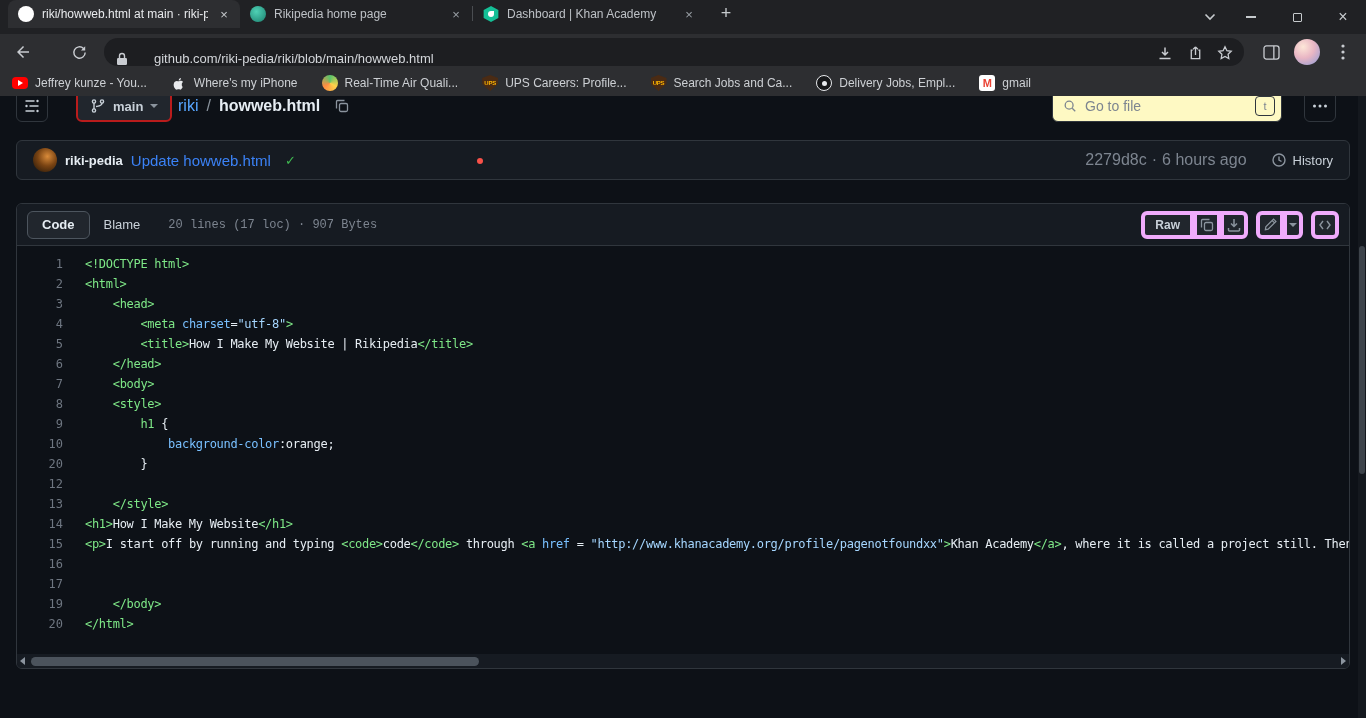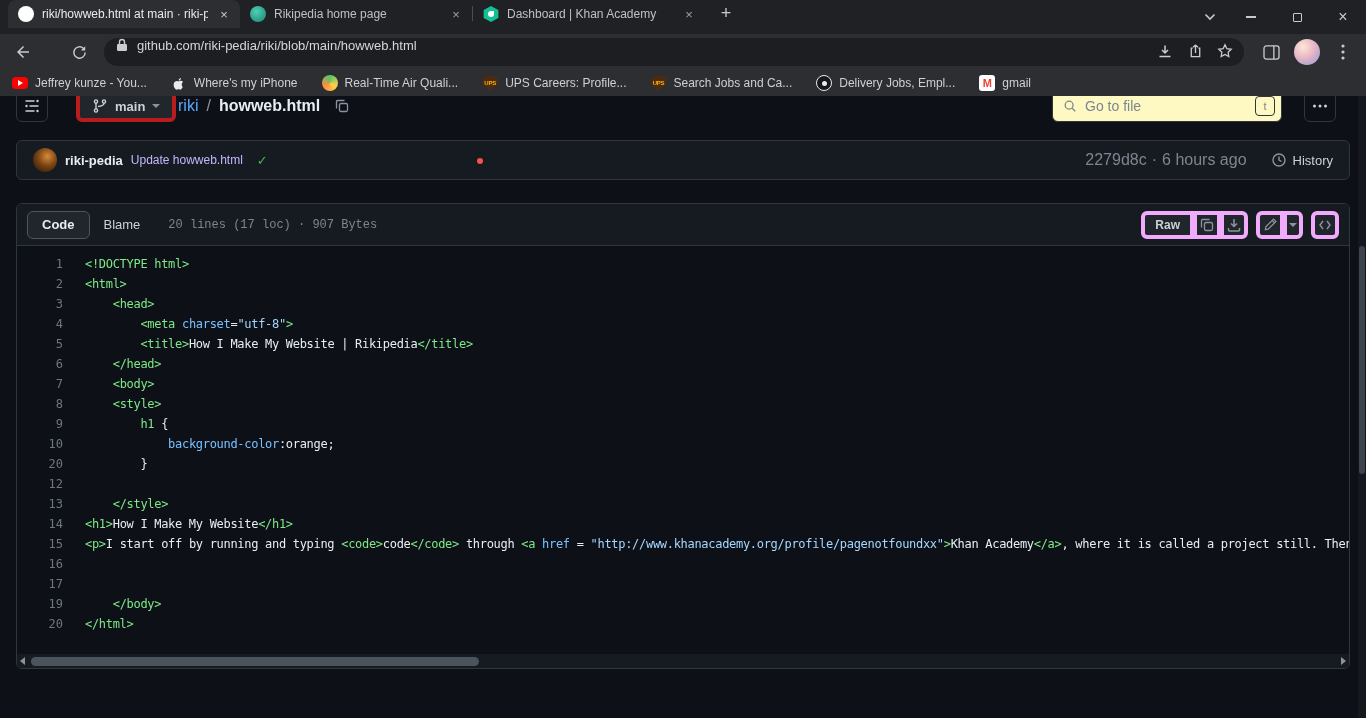--- a/index.html
+++ b/index.html
@@ -25,21 +25,21 @@
   .min-glyph{width:10px;height:2px;background:#c6cacd}
   .max-glyph{width:9px;height:9px;border:1.3px solid #c6cacd;border-radius:1px}
   .close-glyph{font-size:16px;line-height:1}
 
   
   .toolbar{height:36px;background:#2d2e31;display:flex;align-items:center;padding:0 8px}
   .nav-btn{width:30px;height:30px;border-radius:50%;display:flex;align-items:center;
     justify-content:center;flex:none}
   .fwd-spacer{width:26px}
   .omnibox{flex:1;height:28px;margin:0 10px;background:#1d1e21;border-radius:14px;display:flex;
-    align-items:flex-start;padding:0 6px 12px 12px;gap:9px;min-width:0}
+    align-items:flex-end;padding:0 6px 0 12px;gap:26px;min-width:0}
   .url{font-size:13px;color:#d3d6da;white-space:nowrap;overflow:hidden}
   .omni-icons{margin-left:auto;display:flex;align-items:center;gap:4px}
   .omni-icons .nav-btn{width:26px;height:26px}
   .toolbar-right{display:flex;align-items:center;gap:8px;padding-left:2px}
   .avatar{width:26px;height:26px;border-radius:50%;flex:none;
     background:radial-gradient(circle at 35% 30%,#fde7d8 0%,#e9b6c4 45%,#8c9bd8 100%)}
 
   
   .bookmarks{height:26px;background:#2d2e31;display:flex;align-items:center;padding-left:12px;gap:24px}
   .bm{display:flex;align-items:center;gap:7px;font-size:12px;color:#cdd0d4;white-space:nowrap}
@@ -59,21 +59,21 @@
   .fav-delivery{background:#17181a;border:1.5px solid #e8eaed;border-radius:50%}
   .del-dot{width:5px;height:5px;background:#e8eaed;border-radius:50%;display:block}
   .fav-gmail{background:#fff;border-radius:3px;color:#ea4335;font-weight:bold;font-size:11px;line-height:1}
 
   
   .page{position:relative;height:622px;background:#0d1117;overflow:hidden;color:#e6edf3}
   .repo-nav{position:absolute;top:-6px;left:0;width:100%;height:32px}
   .tree-btn{position:absolute;left:16px;width:32px;height:32px;border:1px solid #30363d;
     border-radius:6px;display:flex;align-items:center;justify-content:center}
   .branch-btn{position:absolute;left:76px;height:32px;padding:0 12px;display:flex;align-items:center;
-    gap:7px;background:#21262d;border:4px solid #b91c1c;border-radius:6px;font-size:13px;
+    gap:7px;background:#21262d;border:2px solid #b91c1c;border-radius:6px;font-size:13px;
     font-weight:600;color:#c9d1d9}
   .caret-down{width:0;height:0;border-left:4px solid transparent;border-right:4px solid transparent;
     border-top:4.5px solid #8b949e;display:block}
   .breadcrumb{position:absolute;left:178px;height:32px;display:flex;align-items:center;gap:8px;font-size:16px}
   .crumb-repo{color:#58a6ff}
   .crumb-sep{color:#8b949e}
   .crumb-file{font-weight:600;color:#e6edf3}
   .copy-path{margin-left:6px;display:flex;align-items:center}
   .goto{position:absolute;right:84px;top:0;width:230px;height:32px;border:1px solid #30363d;
     border-radius:6px;display:flex;align-items:center;gap:8px;padding:0 6px 0 10px;background:#fef9c3}
@@ -83,21 +83,21 @@
   .key-hint{width:20px;height:20px;border:1px solid #30363d;border-radius:4px;color:#7d8590;
     font-size:11px;display:flex;align-items:center;justify-content:center;flex:none}
   .kebab-btn{position:absolute;right:30px;width:32px;height:32px;border:1px solid #30363d;
     border-radius:6px;display:flex;align-items:center;justify-content:center}
 
   .commit-bar{position:absolute;left:16px;right:16px;top:44px;height:40px;background:#161b22;
     border:1px solid #30363d;border-radius:6px;display:flex;align-items:center;padding:0 16px;gap:8px}
   .commit-avatar{width:24px;height:24px;border-radius:50%;flex:none;
     background:radial-gradient(circle at 60% 35%,#d98b3a 0%,#7a4413 45%,#1c1208 100%)}
   .commit-author{font-size:13px;font-weight:700;color:#e6edf3}
-  .commit-msg{font-size:12px;color:#c4b5fd}
+  .commit-msg{font-size:15px;color:#3b82f6}
   .commit-check{color:#3fb950;font-size:13px;font-weight:700;margin-left:6px}
   .red-dot{position:absolute;left:460px;top:17px;width:6px;height:6px;border-radius:50%;background:#f85149}
   .commit-meta{margin-left:auto;display:flex;align-items:center;gap:5px;font-size:16px;color:#7d8590}
   .history{display:flex;align-items:center;gap:6px;margin-left:16px;font-size:13px;color:#c9d1d9}
 
   .code-box{position:absolute;left:16px;right:16px;top:107px;height:466px;border:1px solid #30363d;
     border-radius:6px;background:#0d1117;display:flex;flex-direction:column;overflow:hidden}
   .code-header{height:42px;background:#161b22;border-bottom:1px solid #30363d;display:flex;
     align-items:center;padding:0 10px;flex:none}
   .seg-tab{height:28px;padding:0 14px;display:flex;align-items:center;font-size:13px;color:#c9d1d9;

